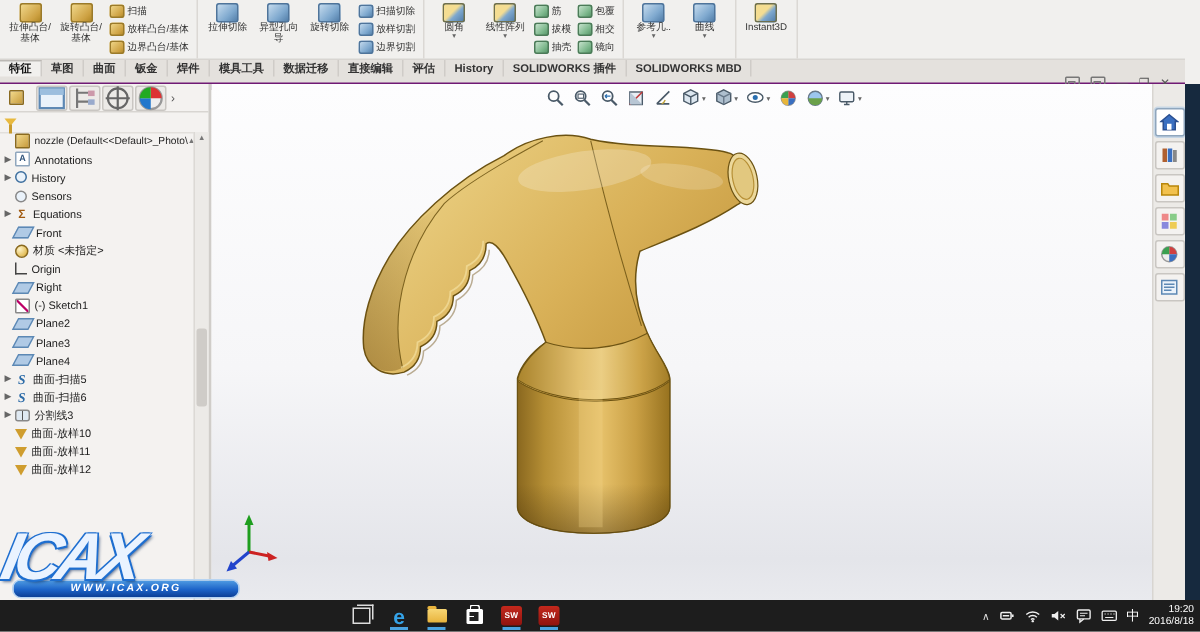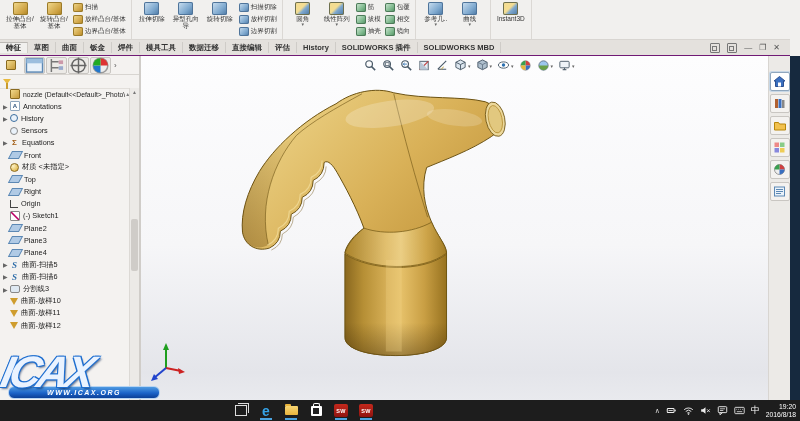--- a/index.html
+++ b/index.html
@@ -17,21 +17,21 @@
               padding:0 2px;border-radius:2px;white-space:nowrap;}
   .ric{width:15px;height:13px;border-radius:2px;flex:none;
        background:linear-gradient(135deg,#f4dd92,#cda142 70%,#a8801f);box-shadow:inset 0 0 0 1px #9a7a2a;}
   .ric.sm{width:10px;height:9px;margin-right:2px;}
   .ric.blue{background:linear-gradient(135deg,#cfe2f2,#7fa9cf 60%,#4a76a2);box-shadow:inset 0 0 0 1px #4f749a;}
   .ric.mix{background:linear-gradient(135deg,#f4dd92 45%,#7fa9cf 60%,#4a76a2);box-shadow:inset 0 0 0 1px #6d6f4f;}
   .ric.teal{background:linear-gradient(135deg,#d5ead9,#7fb98e 60%,#4b8b5d);box-shadow:inset 0 0 0 1px #4c7a58;}
   .caret{font-size:5px;color:#666;line-height:4px;}
   
   #tabrow{position:absolute;left:0;top:40px;width:790px;height:15px;background:#e4e1dd;
-          display:flex;align-items:center;border-bottom:5px solid #701a75;}
+          display:flex;align-items:flex-start;border-bottom:5px solid #701a75;flex-direction:column;}
   .tab{display:flex;align-items:center;padding:0 6px;font-size:7.5px;color:#333;
        border-right:1px solid #cfccc8;white-space:nowrap;cursor:default;font-weight:bold;}
   .tab.active{background:#f1f0ee;color:#111;border-top:1px solid #bcb9b5;font-weight:bold;}
   #winctrl{margin-left:auto;display:flex;align-items:center;gap:7px;padding-right:10px;color:#555;}
   .wc{font-size:8px;line-height:8px;cursor:default;}
   .wc-doc{width:8px;height:8px;border:1px solid #777;border-radius:1px;position:relative;}
   .wc-doc:after{content:"";position:absolute;left:1px;bottom:1px;width:3px;height:3px;border:1px solid #777;}
   
   #main{position:absolute;left:0;top:56px;width:800px;height:344px;display:flex;}
   
@@ -330,32 +330,27 @@
             <span class="tic tic-plane"></span>
             <span>Front</span>
           </div>
           <div class="trow">
             <span class="ind"></span>
             <span class="tic tic-mat"></span>
             <span>材质 &lt;未指定&gt;</span>
           </div>
           <div class="trow">
             <span class="ind"></span>
-            <span class="tic tic-plane"></span>
-            <span>Top</span>
+            <span class="tic tic-origin"></span>
+            <span>Origin</span>
           </div>
           <div class="trow">
             <span class="ind"></span>
             <span class="tic tic-plane"></span>
             <span>Right</span>
-          </div>
-          <div class="trow">
-            <span class="ind"></span>
-            <span class="tic tic-origin"></span>
-            <span>Origin</span>
           </div>
           <div class="trow">
             <span class="ind"></span>
             <span class="tic tic-sketch"></span>
             <span>(-) Sketch1</span>
           </div>
           <div class="trow">
             <span class="ind"></span>
             <span class="tic tic-plane"></span>
             <span>Plane2</span>

